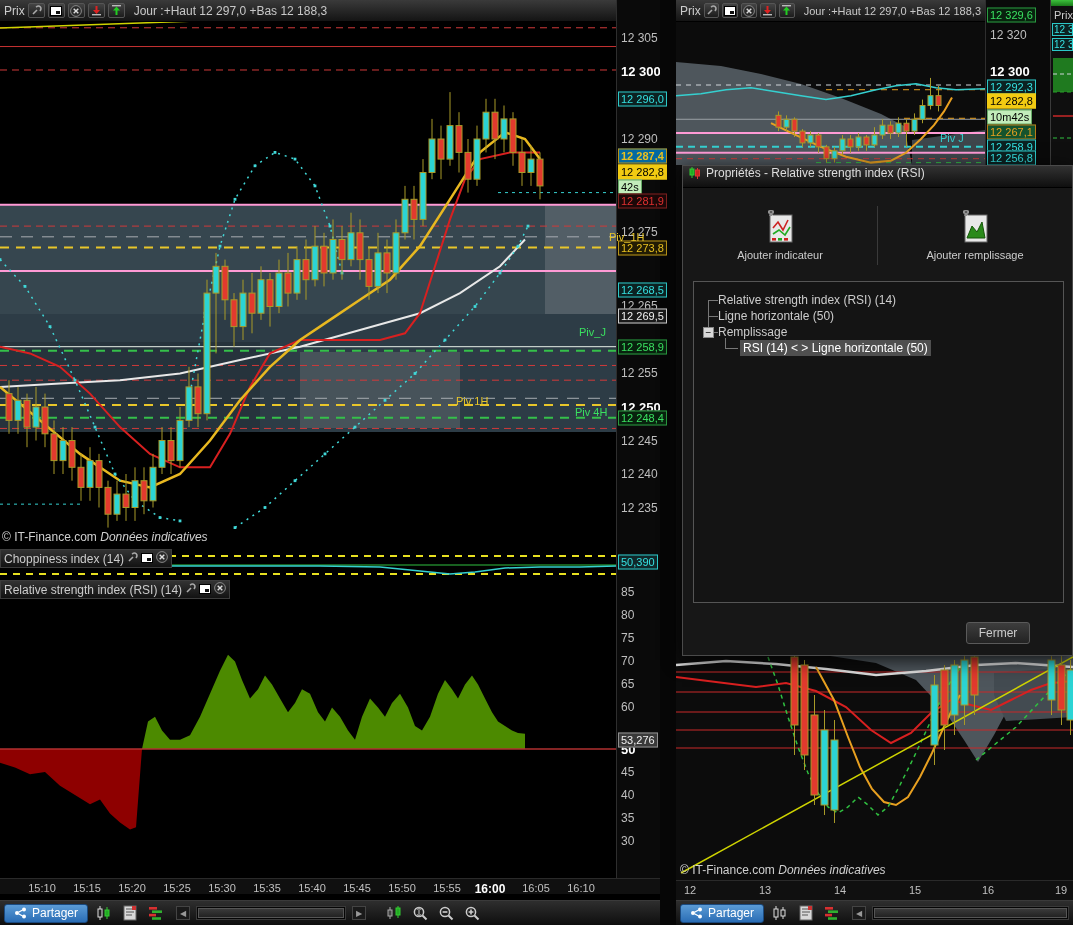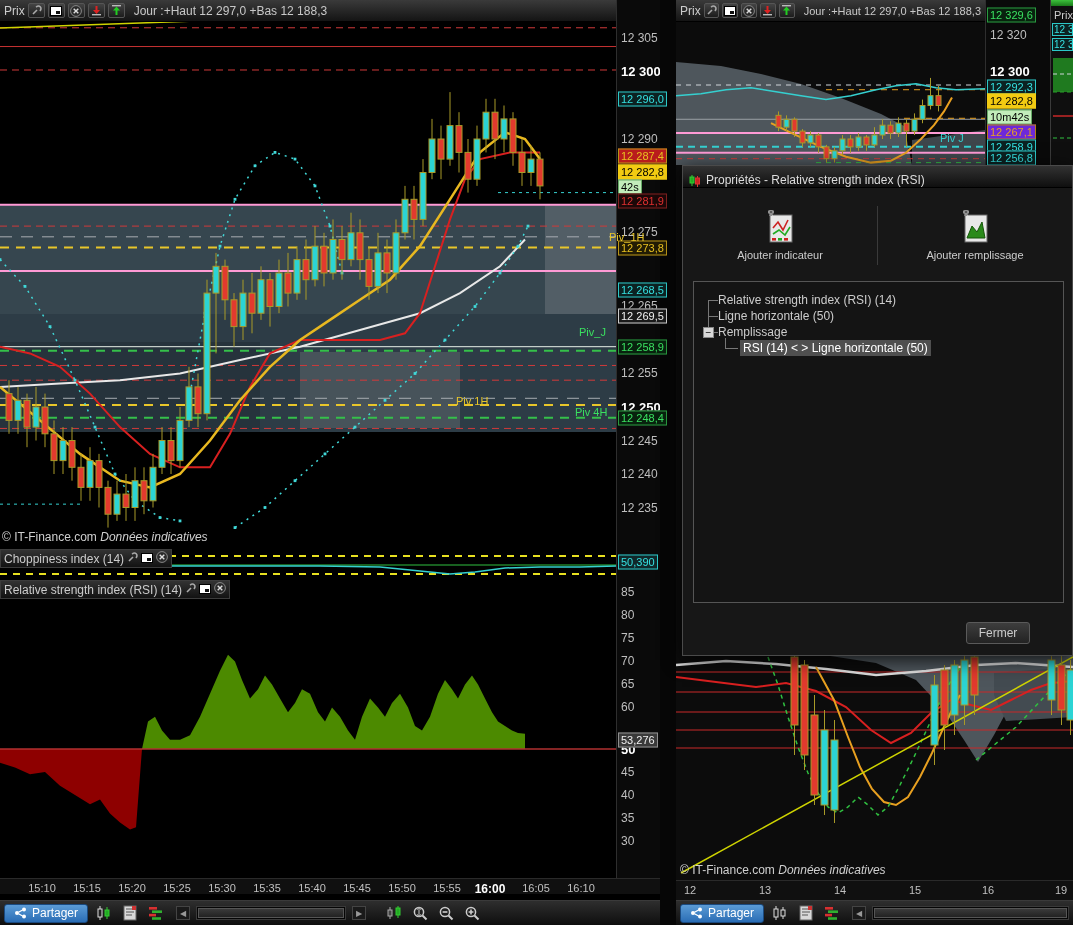--- a/index.html
+++ b/index.html
@@ -32,21 +32,21 @@
   .scrolltrack{height:14px;background:#050505;border:1px solid #3a3a3a;position:relative;box-sizing:border-box;}
   .scrollthumb{position:absolute;top:1px;bottom:1px;background:linear-gradient(#3a3a3a,#222);border:1px solid #555;}
   .scrollarrow{width:12px;height:12px;display:inline-flex;align-items:center;justify-content:center;
        color:#999;font-size:8px;background:#1a1a1a;border:1px solid #444;}
   .copyright{position:absolute;color:#cfcfcf;font-size:12px;z-index:11;white-space:nowrap;}
   .copyright i{font-style:italic;}
   .pivlabel{position:absolute;font-size:11px;z-index:9;white-space:nowrap;}
   
   #dialog{position:absolute;left:682px;top:165px;width:391px;height:491px;background:#171717;
        border:1px solid #4a4a4a;box-shadow:0 4px 18px rgba(0,0,0,.8);z-index:40;box-sizing:border-box;}
-  #dialog-titlebar{height:21px;display:flex;align-items:flex-end;gap:5px;padding:0 5px;
+  #dialog-titlebar{height:21px;display:flex;align-items:flex-start;gap:5px;padding:0 5px;
        background:linear-gradient(#323232,#0f0f0f);border-bottom:1px solid #000;color:#ddd;}
   #dialog-actions{display:flex;margin-top:18px;}
   .dlg-action{flex:1;display:flex;flex-direction:column;align-items:center;gap:5px;
        padding:4px 2px;background:none;border:none;color:#ccc;font-size:11px;
        font-family:"Liberation Sans",sans-serif;}
   .dlg-action + .dlg-action{border-left:1px solid #3a3a3a;}
   #tree-box{position:absolute;left:10px;top:115px;width:371px;height:322px;
        background:#141414;border:1px solid #555;box-sizing:border-box;}
   .tree-item{position:absolute;height:16px;line-height:16px;font-size:12px;color:#ccc;white-space:nowrap;}
   .tree-item.selected{background:#4f4f4f;color:#fff;padding:0 3px;}
@@ -352,21 +352,21 @@
         <div class="tick" style="top: 638px;">75</div>
         <div class="tick" style="top: 661px;">70</div>
         <div class="tick" style="top: 684px;">65</div>
         <div class="tick" style="top: 707px;">60</div>
         <div class="tick bold" style="top: 749px;">50</div>
         <div class="tick" style="top: 772px;">45</div>
         <div class="tick" style="top: 795px;">40</div>
         <div class="tick" style="top: 818px;">35</div>
         <div class="tick" style="top: 841px;">30</div>
         <div class="pricebadge" style="top: 99px; color: rgb(53, 224, 224); background: rgb(12, 34, 34); border-color: rgb(44, 200, 200);">12 296,0</div>
-        <div class="pricebadge" style="top: 156px; color: rgb(232, 192, 32); background: #b91c1c; border-color: rgb(184, 148, 24);">12 287,4</div>
+        <div class="pricebadge" style="top: 156px; color: rgb(232, 192, 32); background: #0369a1; border-color: rgb(184, 148, 24); font-weight: bold;">12 287,4</div>
         <div class="pricebadge" style="top: 172px; color: rgb(0, 0, 0); background: rgb(242, 203, 18); border-color: rgb(242, 203, 18);">12 282,8</div>
         <div class="pricebadge" style="top: 187px; color: rgb(0, 0, 0); background: rgb(194, 236, 186); border-color: rgb(102, 170, 102);">42s</div>
         <div class="pricebadge" style="top: 201px; color: rgb(224, 48, 48); background: rgb(28, 8, 8); border-color: rgb(128, 32, 32);">12 281,9</div>
         <div class="pricebadge" style="top: 248px; color: rgb(232, 192, 32); background: rgb(34, 28, 4); border-color: rgb(184, 148, 24);">12 273,8</div>
         <div class="pricebadge" style="top: 276px; color: rgb(240, 240, 240); background: rgb(26, 26, 26); border-color: rgb(204, 204, 204); margin-top: 40px;">12 269,5</div>
         <div class="pricebadge" style="top: 290px; color: rgb(53, 224, 224); background: rgb(12, 34, 34); border-color: rgb(44, 200, 200);">12 268,5</div>
         <div class="pricebadge" style="top: 347px; color: rgb(58, 224, 96); background: rgb(8, 34, 14); border-color: rgb(42, 154, 64);">12 258,9</div>
         <div class="pricebadge" style="top: 418px; color: rgb(58, 224, 96); background: rgb(8, 34, 14); border-color: rgb(42, 154, 64);">12 248,4</div>
         <div class="pricebadge" style="top: 562px; color: rgb(53, 224, 224); background: rgb(16, 40, 42); border-color: rgb(44, 200, 200);">50,390</div>
         <div class="pricebadge" style="top: 740px; color: rgb(240, 240, 240); background: rgb(58, 58, 58); border-color: rgb(144, 144, 144);">53,276</div>
@@ -555,21 +555,21 @@
         <rect x="260" y="73.64" width="5" height="9.850000000000009" fill="#e23a2e" stroke="#a89a28"></rect>
       </svg>
 
     <div id="right-axis" class="axis-col" style="left:309px;top:0;width:65px;height:165px;">
         <div class="tick" style="top: 35px;">12 320</div>
         <div class="tick bold" style="top: 71px;">12 300</div>
         <div class="pricebadge" style="top: 15px; color: rgb(58, 224, 96); background: rgb(8, 34, 14); border-color: rgb(42, 154, 64);">12 329,6</div>
         <div class="pricebadge" style="top: 87px; color: rgb(53, 224, 224); background: rgb(12, 34, 34); border-color: rgb(44, 200, 200);">12 292,3</div>
         <div class="pricebadge" style="top: 101px; color: rgb(0, 0, 0); background: rgb(242, 203, 18); border-color: rgb(242, 203, 18);">12 282,8</div>
         <div class="pricebadge" style="top: 117px; color: rgb(0, 0, 0); background: rgb(194, 236, 186); border-color: rgb(102, 170, 102);">10m42s</div>
-        <div class="pricebadge" style="top: 132px; color: rgb(232, 160, 32); background: #6d28d9; border-color: rgb(184, 124, 24);">12 267,1</div>
+        <div class="pricebadge" style="top: 132px; color: rgb(232, 160, 32); background: #14532d; border-color: rgb(184, 124, 24);">12 267,1</div>
         <div class="pricebadge" style="top: 147px; color: rgb(53, 224, 224); background: rgb(12, 34, 34); border-color: rgb(44, 200, 200);">12 258,9</div>
         <div class="pricebadge" style="top: 158px; color: rgb(53, 224, 224); background: rgb(12, 34, 34); border-color: rgb(44, 200, 200);">12 256,8</div>
       </div>
 
     <svg id="chart-rbot" class="chart" style="left:0;top:655px;" width="397" height="225">
         <polygon points="148,0 200,8 240,25 268,55 288,85 302,107 318,80 334,50 355,28 397,22 397,0" fill="#4e565c"></polygon>
         <polygon points="318,18 397,12 397,62 330,66 318,40" fill="#434b51"></polygon>
         <line x1="0" x2="397" y1="17" y2="17" stroke="#c82828" stroke-width="1"></line>
         <line x1="0" x2="397" y1="37" y2="37" stroke="#c82828" stroke-width="1"></line>
         <line x1="0" x2="397" y1="57" y2="57" stroke="#c82828" stroke-width="1"></line>

